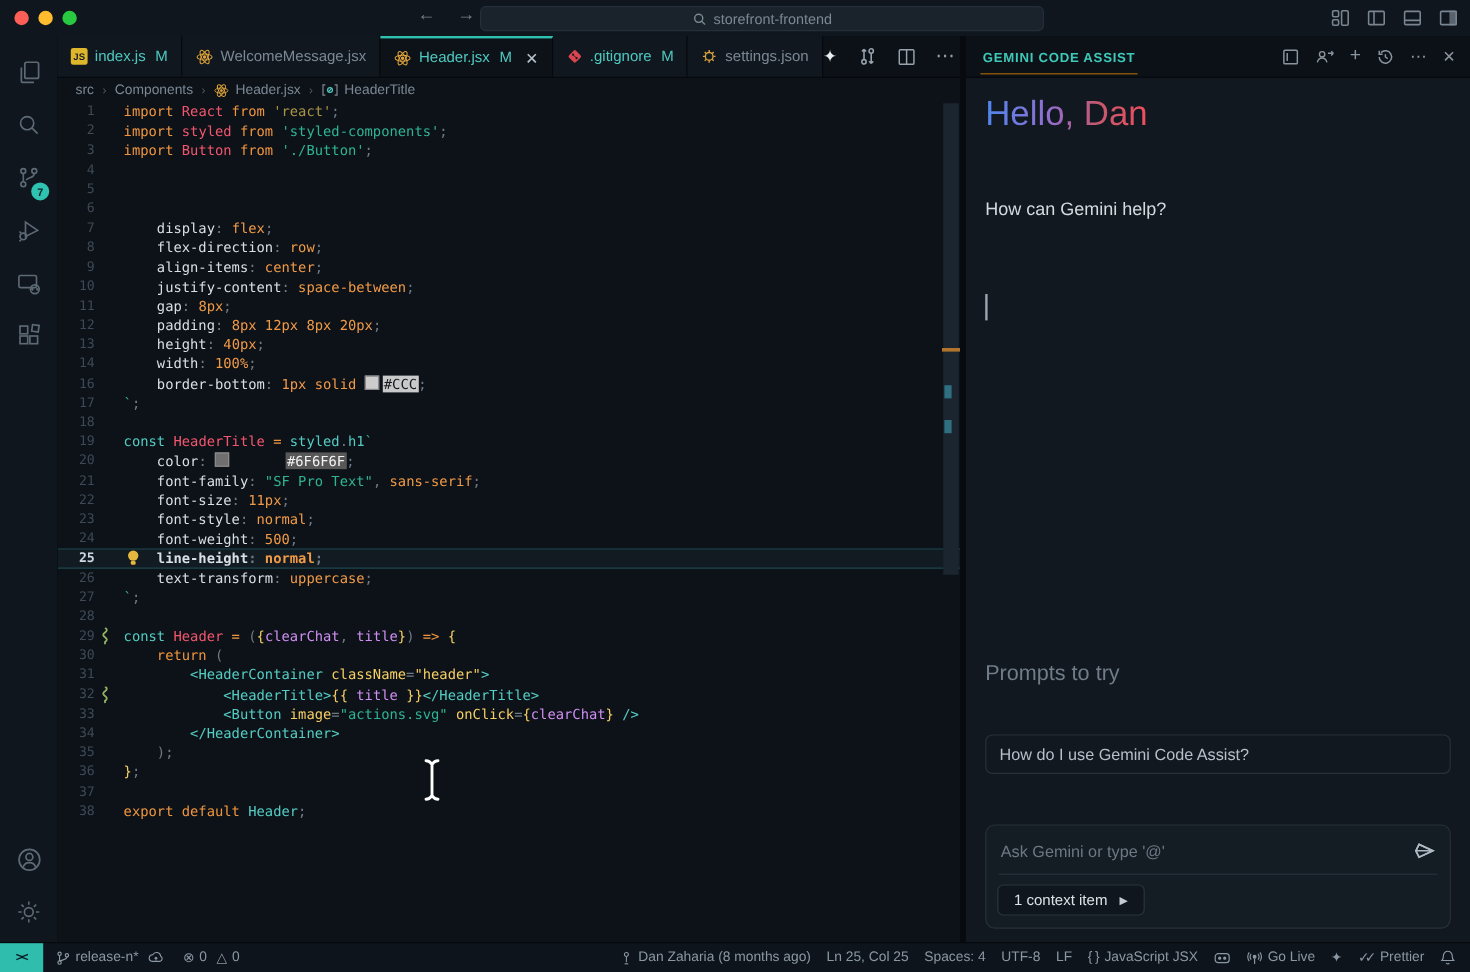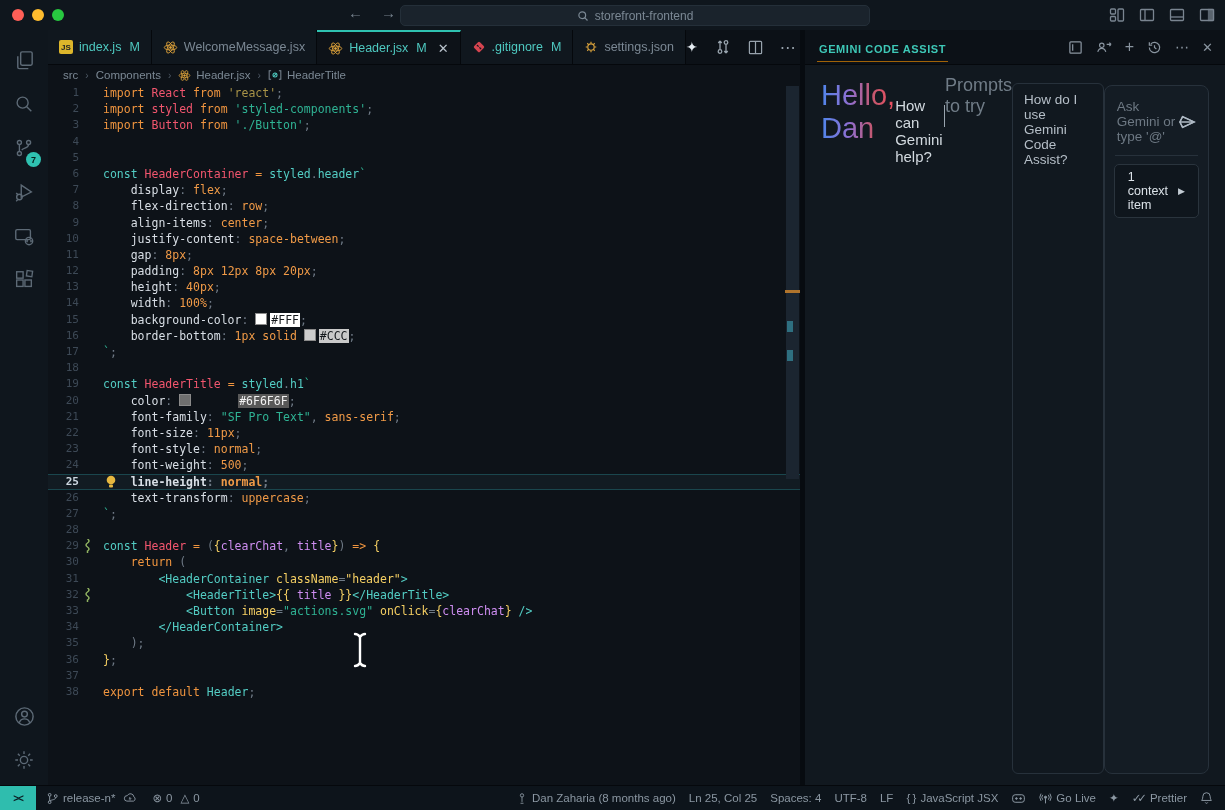--- a/index.html
+++ b/index.html
@@ -66,21 +66,21 @@
   .sb-mark-t2{position:absolute;left:2px;width:6px;top:265px;height:11px;background:#2e6f80;}
 
   .mouse-cursor{position:absolute;left:350px;top:630px;z-index:9;}
 
   
   .divider{position:absolute;left:800px;top:30px;width:5px;bottom:24px;background:#070b10;}
   .panel{position:absolute;left:805px;top:30px;right:0;bottom:24px;background:#11181f;display:flex;flex-direction:column;}
   .panel-header{height:34px;flex:none;display:flex;align-items:center;padding:0 12px;background:#0c1117;border-bottom:1px solid #05080c;}
   .panel-title{font-size:11px;font-weight:bold;letter-spacing:.6px;color:#3ec8b7;border-bottom:1px solid #a16207;padding:10px 2px 6px;}
   .panel-hicons{margin-left:auto;display:flex;gap:13px;align-items:center;color:#8a95a0;font-size:14px;}
-  .panel-body{flex:1;display:flex;flex-direction:row;padding:10px 16px 12px;}
+  .panel-body{flex:1;display:flex;flex-direction:column;padding:10px 16px 12px;gap:32px;}
   .greeting{margin-top:4px;font-size:29px;font-weight:400;width:max-content;
     background:linear-gradient(90deg,#4f86ec 0%,#8f6fd2 38%,#c5586f 70%,#ef4e5e 100%);
     -webkit-background-clip:text;background-clip:text;color:transparent;}
   .question{margin-top:22px;font-size:15px;color:#d3dae0;}
   .caret{width:2px;height:22px;background:#9aa5af;margin-top:30px;}
   .spacer{flex:1}
   .prompts-label{font-size:18px;color:#707c87;}
   .chip{margin-top:8px;border:1px solid #27313b;border-radius:6px;padding:8px 11px;font-size:13.5px;color:#b6bfc8;}
   .inputbox{margin-top:10px;border:1px solid #27313b;border-radius:8px;background:#141c24;}
   .input-row{display:flex;align-items:center;padding:13px 12px 11px;}
@@ -316,21 +316,20 @@
           <div class="code-line">
             <div class="gutter">
               <span class="lnum">5</span>
             </div>
             <pre class="ltext"></pre>
           </div>
           <div class="code-line">
             <div class="gutter">
               <span class="lnum">6</span>
             </div>
-            <pre class="ltext"><span class="tk-c">const </span><span class="tk-i">HeaderContainer</span><span class="tk-k"> = </span><span class="tk-c">styled</span><span class="tk-u">.</span><span class="tk-c">header</span><span class="tk-s">`</span></pre>
           </div>
           <div class="code-line">
             <div class="gutter">
               <span class="lnum">7</span>
             </div>
             <pre class="ltext"><span class="tk-p">    display</span><span class="tk-u">: </span><span class="tk-v">flex</span><span class="tk-u">;</span></pre>
           </div>
           <div class="code-line">
             <div class="gutter">
               <span class="lnum">8</span>
@@ -365,26 +364,20 @@
             <div class="gutter">
               <span class="lnum">13</span>
             </div>
             <pre class="ltext"><span class="tk-p">    height</span><span class="tk-u">: </span><span class="tk-v">40px</span><span class="tk-u">;</span></pre>
           </div>
           <div class="code-line">
             <div class="gutter">
               <span class="lnum">14</span>
             </div>
             <pre class="ltext"><span class="tk-p">    width</span><span class="tk-u">: </span><span class="tk-v">100%</span><span class="tk-u">;</span></pre>
-          </div>
-          <div class="code-line">
-            <div class="gutter">
-              <span class="lnum">15</span>
-            </div>
-            <pre class="ltext"><span class="tk-p">    background-color</span><span class="tk-u">: </span><span class="swbox" style="background: rgb(255, 255, 255);"></span><span class="tk-hf">#FFF</span><span class="tk-u">;</span></pre>
           </div>
           <div class="code-line">
             <div class="gutter">
               <span class="lnum">16</span>
             </div>
             <pre class="ltext"><span class="tk-p">    border-bottom</span><span class="tk-u">: </span><span class="tk-v">1px solid </span><span class="swbox" style="background: rgb(204, 204, 204);"></span><span class="tk-hc">#CCC</span><span class="tk-u">;</span></pre>
           </div>
           <div class="code-line">
             <div class="gutter">
               <span class="lnum">17</span>

